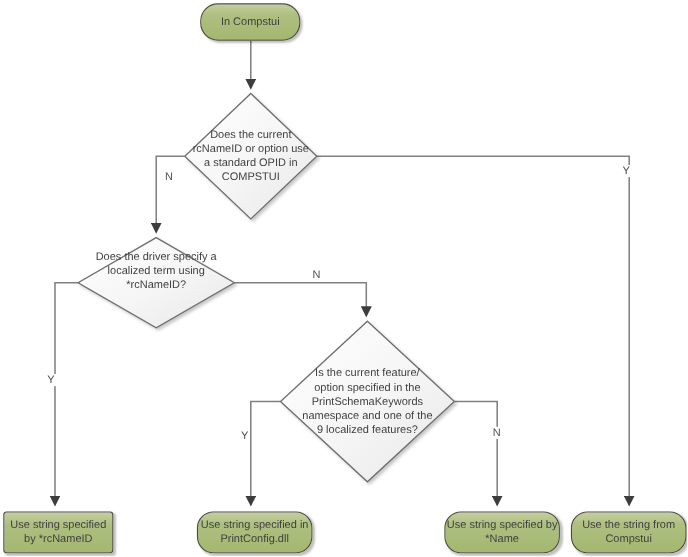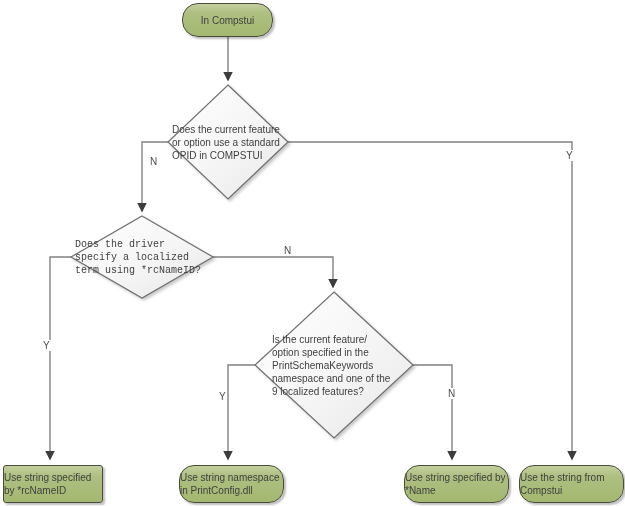--- a/index.html
+++ b/index.html
@@ -29,20 +29,21 @@
     fill: url(#diamondGrad);
     stroke: #6e6e6e;
     stroke-width: 1.2;
     filter: drop-shadow(2px 2px 1.5px rgba(0,0,0,0.22));
   }
   .node {
     position: absolute;
     display: flex;
     align-items: center;
     justify-content: center;
+    text-align: center;
     color: #3f3f3f;
     font-size: 10px;
     line-height: 13px;
   }
   .terminator {
     background: linear-gradient(#c3cf9e, #aebf80 30%, #a3b870);
     border: 1.4px solid #4b4b3b;
     border-radius: 16px;
     box-shadow: 2px 2px 2px rgba(0,0,0,0.25);
     z-index: 3;
@@ -96,36 +97,36 @@
 
   <div class="node terminator" style="left:182px; top:3px; width:89px; height:32px;">
     <span>In Compstui</span>
   </div>
 
   <div class="node terminator" style="left:3px; top:465px; width:98px; height:36px; border-radius:3px;">
     <span>Use string specified by *rcNameID</span>
   </div>
 
   <div class="node terminator" style="left:179px; top:465px; width:103px; height:36px; border-radius:15px;">
-    <span>Use string namespace in PrintConfig.dll</span>
+    <span>Use string specified in PrintConfig.dll</span>
   </div>
 
   <div class="node terminator" style="left:519px; top:465px; width:103px; height:36px; border-radius:15px;">
     <span>Use the string from Compstui</span>
   </div>
 
   <div class="node terminator" style="left:404px; top:465px; width:103px; height:36px; border-radius:15px;">
     <span>Use string specified by *Name</span>
   </div>
 
   <div class="node decision-text" style="left:172px; top:112px; width:112px; height:60px;">
-    <span>Does the current feature or option use a standard OPID in COMPSTUI</span>
+    <span>Does the current rcNameID or option use a standard OPID in COMPSTUI</span>
   </div>
 
-  <div class="node decision-text" style="left:75px; top:237px; width:134px; height:40px;font-family:Liberation Mono, monospace;">
+  <div class="node decision-text" style="left:75px; top:226px; width:134px; height:40px;">
     <span>Does the driver specify a localized term using *rcNameID?</span>
   </div>
 
   <div class="node decision-text" style="left:272px; top:332px; width:124px; height:66px;">
     <span>Is the current feature/ option specified in the PrintSchemaKeywords namespace and one of the 9 localized features?</span>
   </div>
 
   <span class="elabel" style="left:149px; top:156px;">N</span>
   <span class="elabel" style="left:565px; top:150px;">Y</span>
   <span class="elabel" style="left:42px; top:340px;">Y</span>

